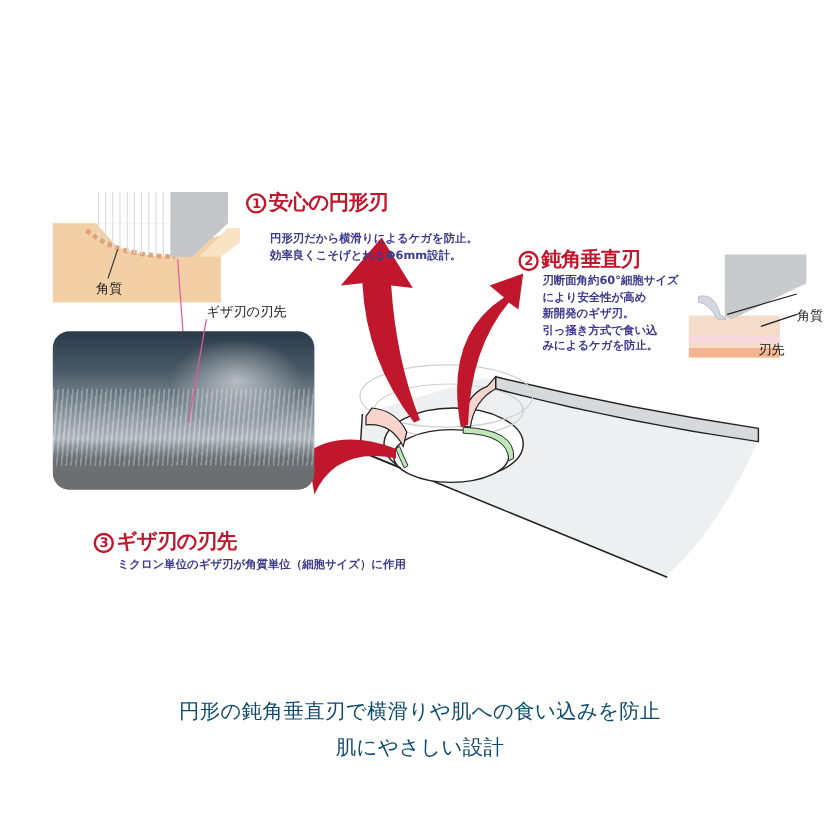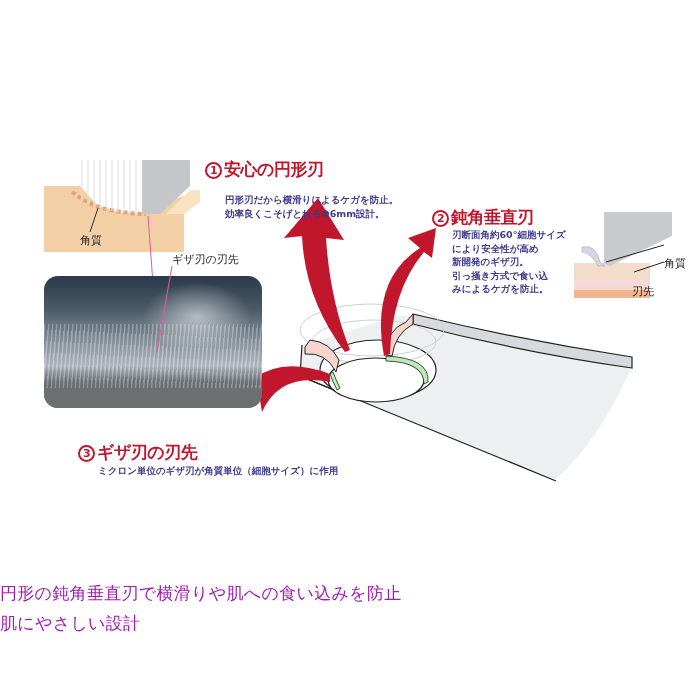--- a/index.html
+++ b/index.html
@@ -12,21 +12,21 @@
     }
     .heading .num {
       display: inline-block; width: 17px; height: 17px; border: 2px solid #c1172c; border-radius: 50%;
       font-size: 11px; line-height: 13px; text-align: center; vertical-align: 1px; margin-right: 2px;
     }
     .desc {
       color: #3d3a8c; font-size: 9.5px; line-height: 13.5px; white-space: nowrap; font-weight: bold;
     }
     .label-dark { color: #222; font-size: 11px; white-space: nowrap; }
     .caption {
-      color: #a21caf; font-size: 17px; line-height: 30px; width: 700px; left: 0;
+      color: #0c4a6e; font-size: 17px; line-height: 30px; text-align: center; width: 700px; left: 0;
       letter-spacing: 0.3px;
     }
     .photo {
       left: 44px; top: 276px; width: 218px; height: 132px; border-radius: 14px; overflow: hidden;
       background: linear-gradient(180deg, #2b3a4a 0%, #4a5a66 25%, #8b97a0 50%, #b6bec4 68%, #9aa2a8 72%, #6f7478 80%, #66696c 100%);
     }
     .photo .glare {
       position: absolute; right: 10px; top: 6px; width: 110px; height: 70px;
       background: radial-gradient(ellipse at center, rgba(255,255,255,0.55) 0%, rgba(255,255,255,0) 70%);
     }

